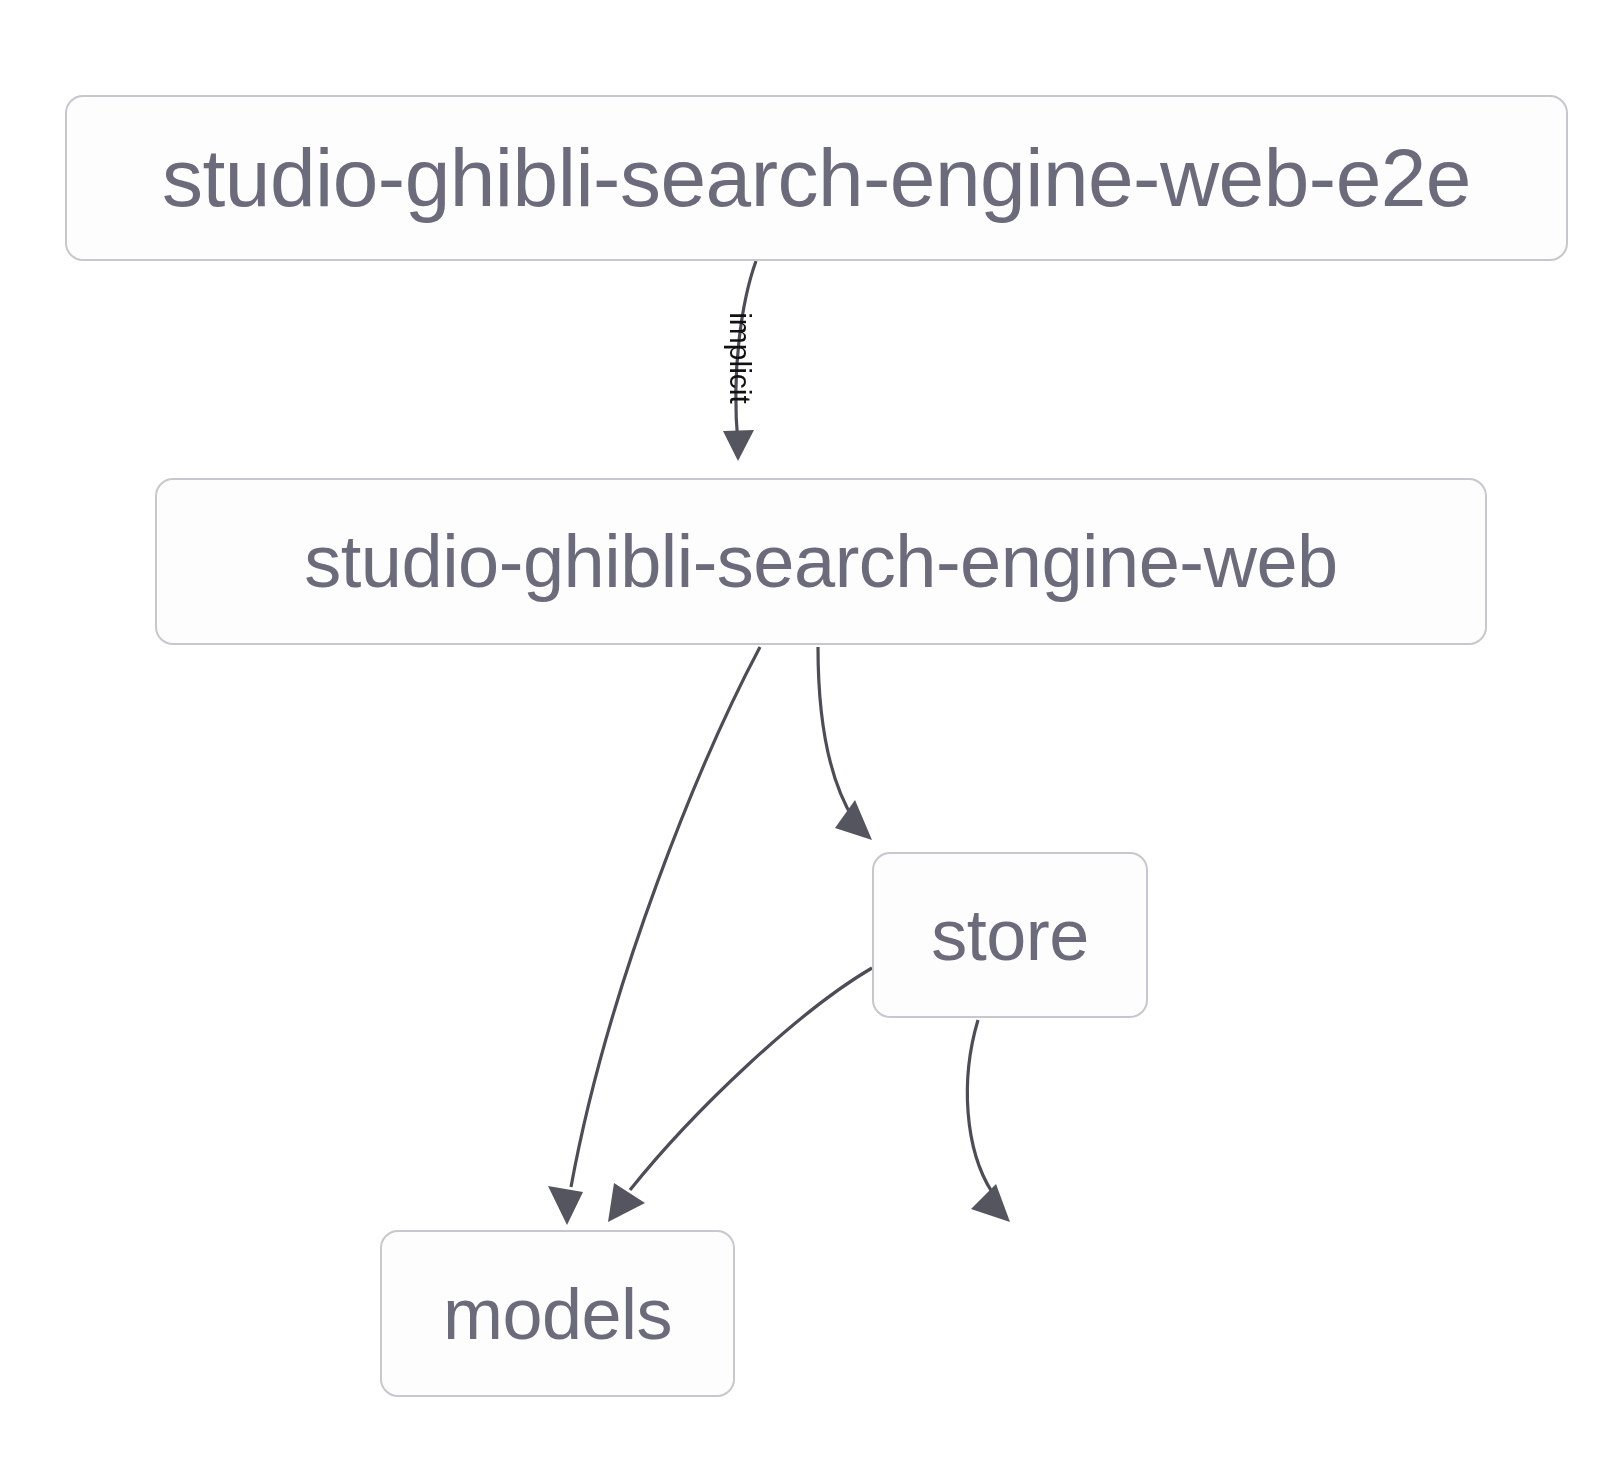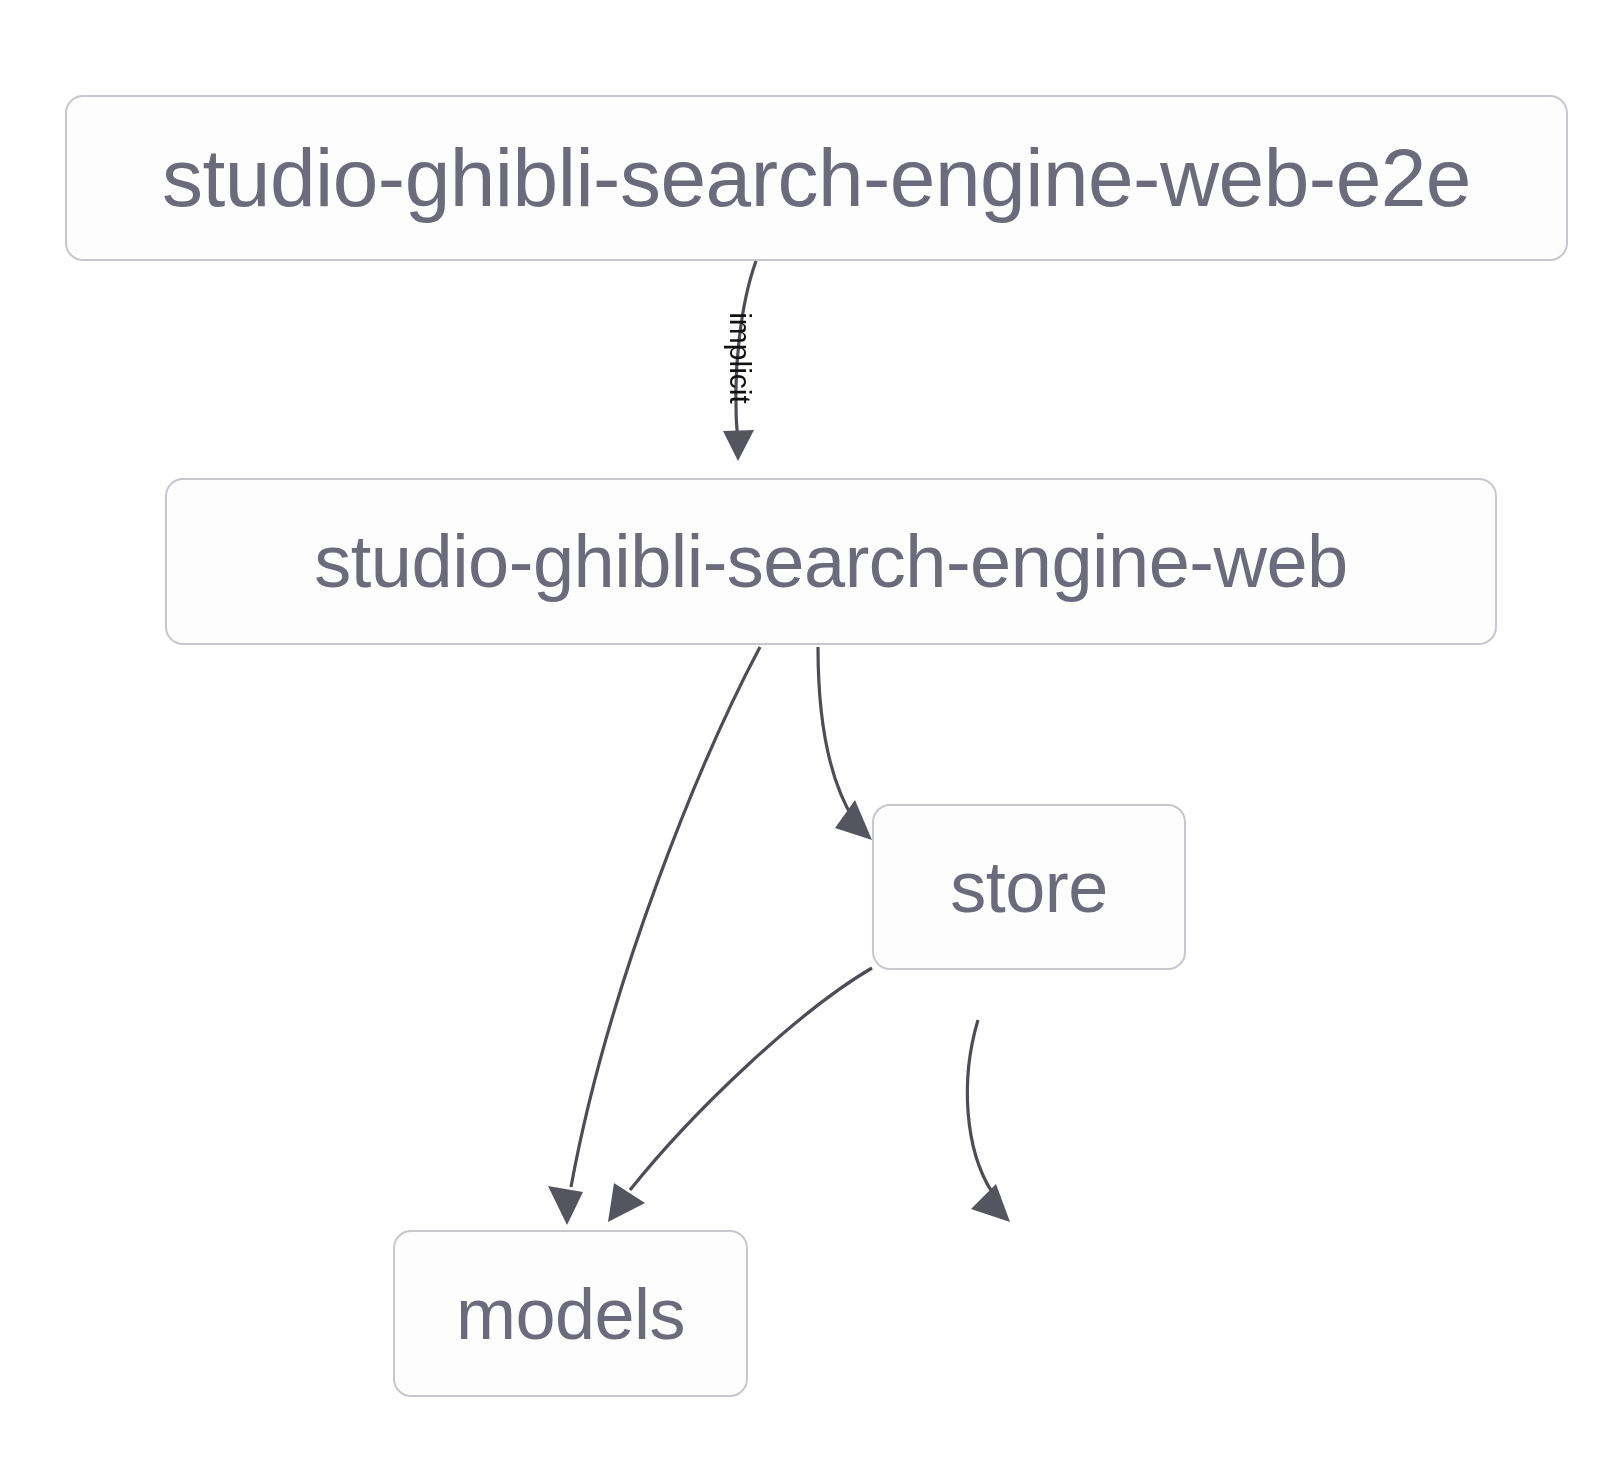--- a/index.html
+++ b/index.html
@@ -96,28 +96,28 @@
     <g>
       <path class="edge-path" d="M 978,1020 C 960,1080 965,1150 992,1192"></path>
       <polygon class="edge-head" points="1010,1222 971,1209 996,1184"></polygon>
     </g>
   </svg>
 
   <div class="node node-lg" style="left:65px; top:95px; width:1503px; height:166px;">
     <span class="node-label">studio-ghibli-search-engine-web-e2e</span>
   </div>
 
-  <div class="node node-md" style="left:165px; top:478px; width:1332px; height:167px;">
+  <div class="node node-md" style="left:155px; top:478px; width:1332px; height:167px;">
     <span class="node-label">studio-ghibli-search-engine-web</span>
   </div>
 
-  <div class="node node-sm" style="left:872px; top:804px; width:314px; height:166px;">
+  <div class="node node-sm" style="left:872px; top:852px; width:276px; height:166px;">
     <span class="node-label">store</span>
   </div>
 
-  <div class="node node-sm" style="left:393px; top:1230px; width:355px; height:167px;">
+  <div class="node node-sm" style="left:380px; top:1230px; width:355px; height:167px;">
     <span class="node-label">models</span>
   </div>
 
 
   <div class="edge-label" style="left:660px; top:341px; width:160px; text-align:center; transform: rotate(90deg);">implicit</div>
 
 </div>
 
 </body></html>

